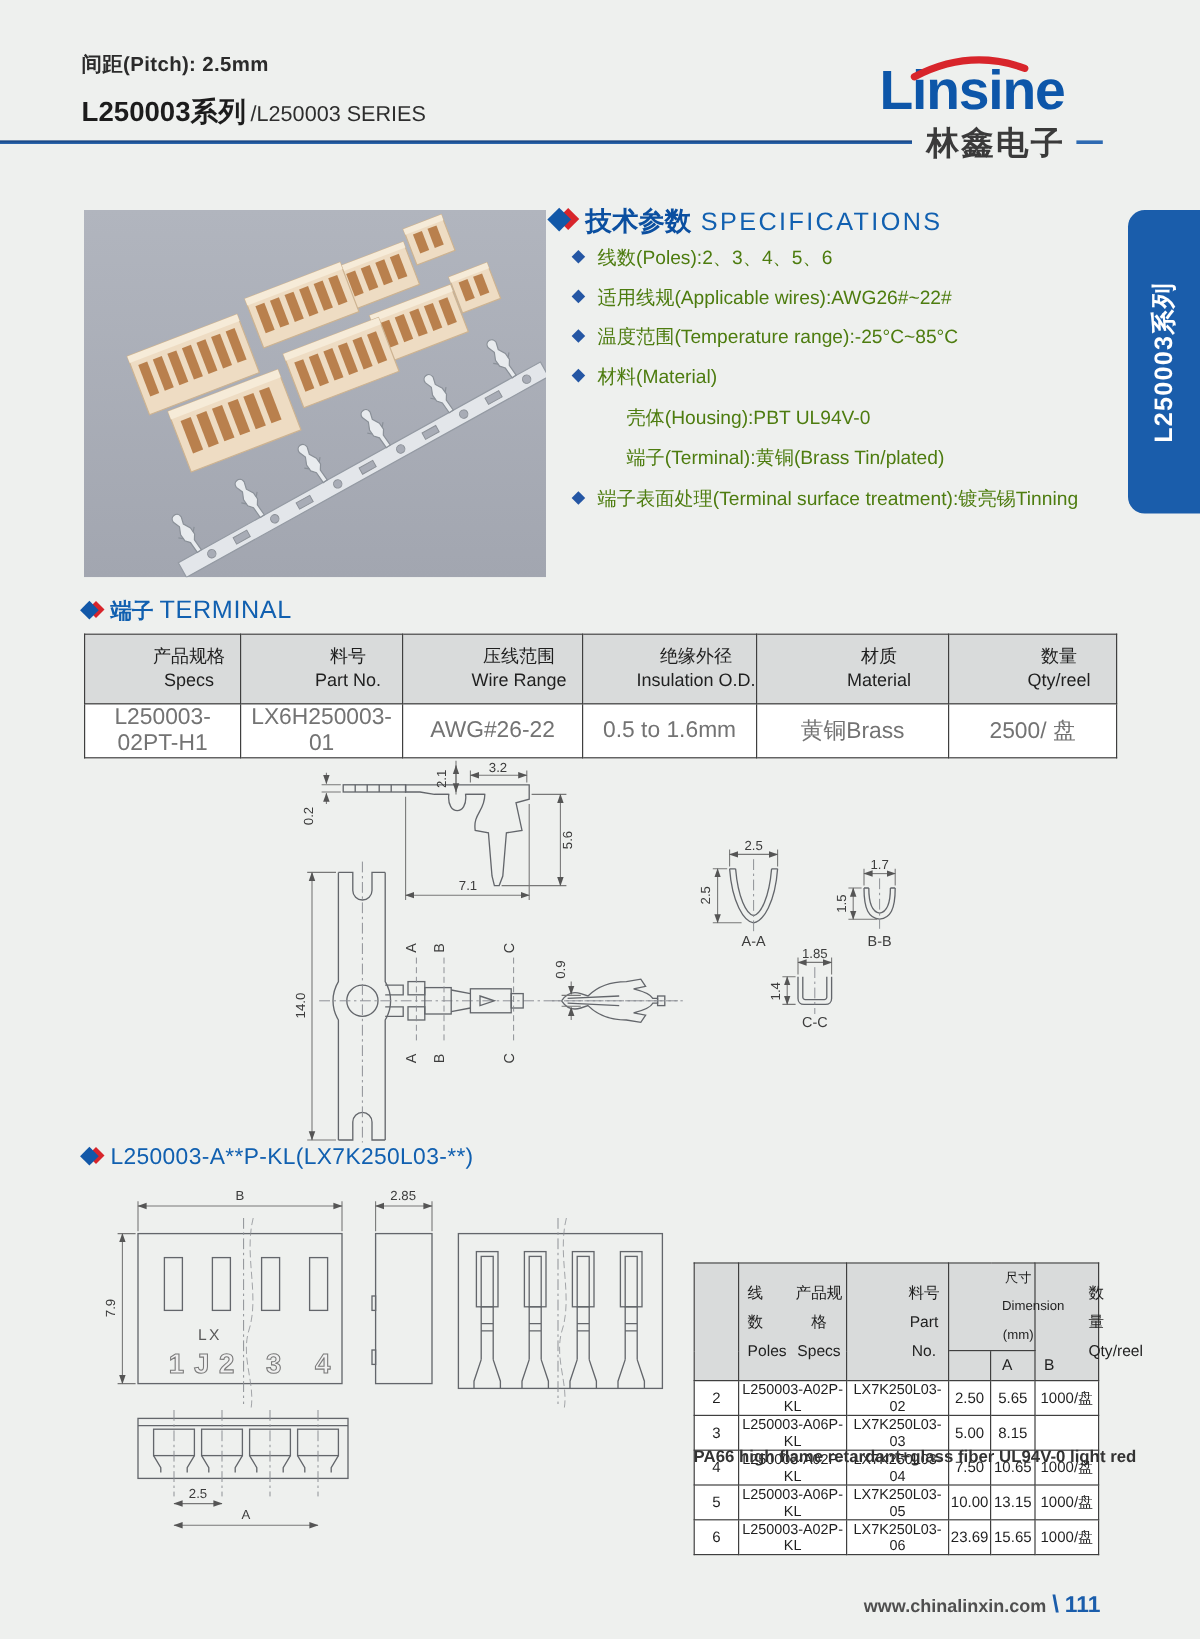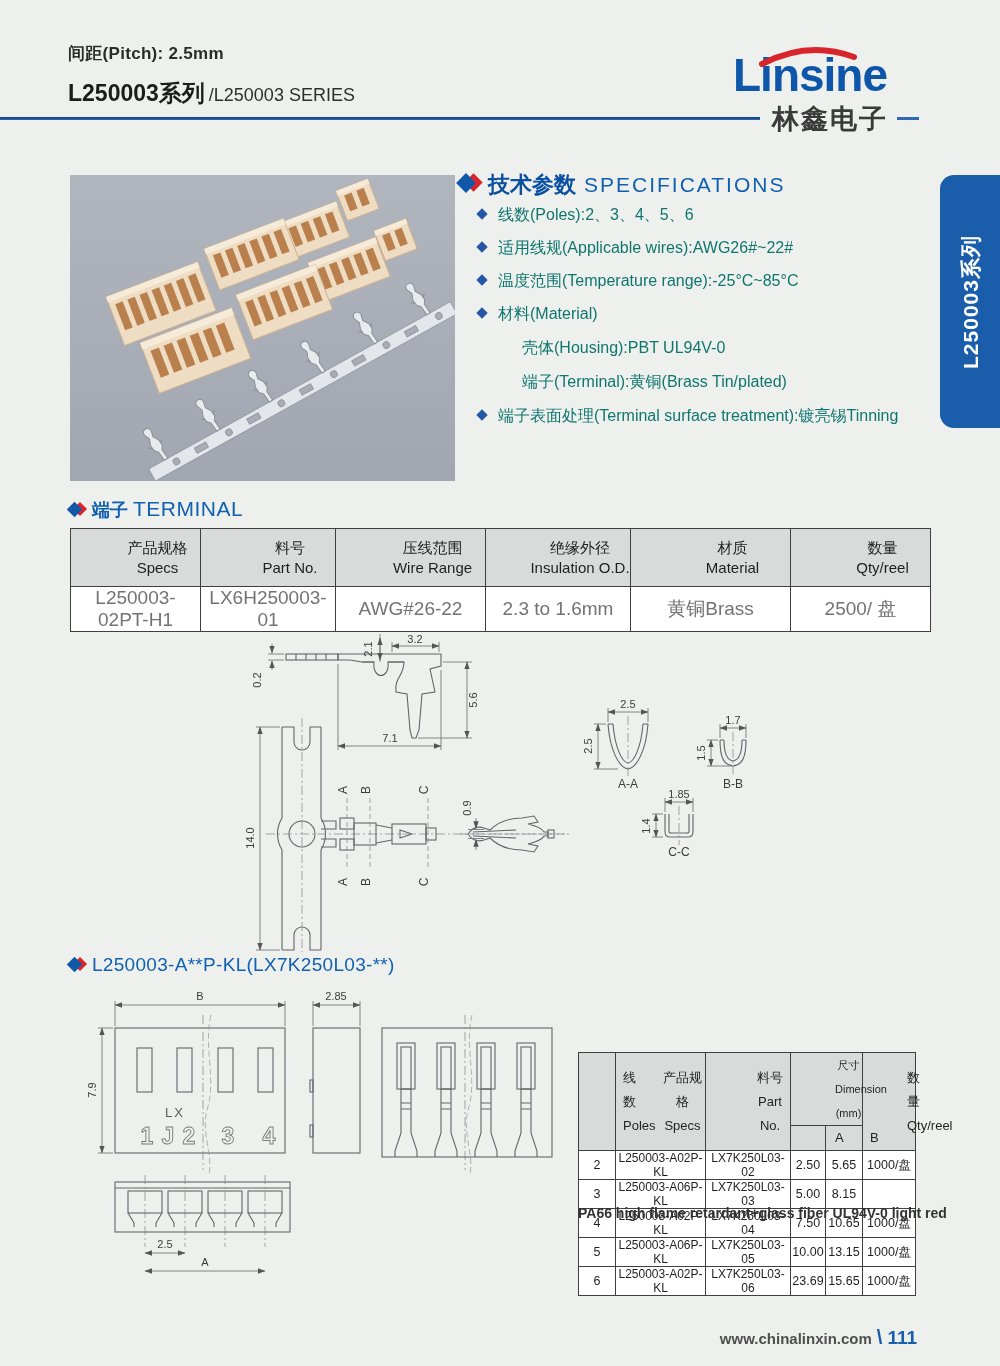--- a/index.html
+++ b/index.html
@@ -23,21 +23,21 @@
   
   .dbl-diamond{position:relative;display:inline-block;width:24px;height:24px;vertical-align:-4px;}
   .dbl-diamond .red{position:absolute;left:9px;top:4px;width:13px;height:13px;background:#d8252b;transform:rotate(45deg);}
   .dbl-diamond .blue{position:absolute;left:1px;top:4px;width:14px;height:14px;background:#1258a8;transform:rotate(45deg);}
   .dbl-diamond.sm{width:18px;height:18px;vertical-align:-3px;}
   .dbl-diamond.sm .red{left:7px;top:3px;width:10px;height:10px;}
   .dbl-diamond.sm .blue{left:1px;top:3px;width:11px;height:11px;}
   .spec-head{left:458px;top:170px;white-space:nowrap;}
   .spec-head .cn{font-size:22px;font-weight:bold;color:#0b4fa0;margin-left:6px;}
   .spec-head .en{font-size:21px;color:#1160b0;margin-left:8px;letter-spacing:2px;}
-  .spec-item{white-space:nowrap;font-size:16px;color:#0f766e;}
+  .spec-item{white-space:nowrap;font-size:16px;color:#4d7c0f;}
   .spec-item .bullet{display:inline-block;width:8px;height:8px;background:#2456a4;transform:rotate(45deg);margin-right:12px;vertical-align:2px;}
   .sec-head{white-space:nowrap;}
   .sec-head .cn{font-size:18px;font-weight:bold;color:#1160b0;margin-left:6px;}
   .sec-head .en{font-size:21px;color:#1160b0;margin-left:5px;letter-spacing:.5px;}
   .sec-head .one{font-size:19px;color:#1160b0;font-weight:500;margin-left:6px;letter-spacing:.3px;}
   
   table{border-collapse:collapse;table-layout:fixed;background:#fff;}
   th,td{border:1px solid #3f3f3f;text-align:center;vertical-align:middle;padding:0;}
   th{background:#d9dbdb;font-weight:normal;padding-left:44px;}
   .t1{left:70px;top:528px;width:860px;}
@@ -255,21 +255,21 @@
           <div>数量</div>
           <div>Qty/reel</div>
         </th>
     </tr>
   </thead>
   <tbody>
     <tr>
       <td>L250003-02PT-H1</td>
       <td>LX6H250003-01</td>
       <td>AWG#26-22</td>
-      <td>2.3 to 1.6mm</td>
+      <td>0.5 to 1.6mm</td>
       <td>黄铜Brass</td>
       <td>2500/ 盘</td>
     </tr>
   </tbody>
 </table>
 
 <svg class="abs" style="left:70px;top:632px;" width="720" height="320" viewBox="0 0 720 320">
   <defs>
     <marker id="ar" markerWidth="9" markerHeight="8" refX="8" refY="4" orient="auto-start-reverse">
         <path d="M0,1 L8.5,4 L0,7 Z" fill="#555"></path>

